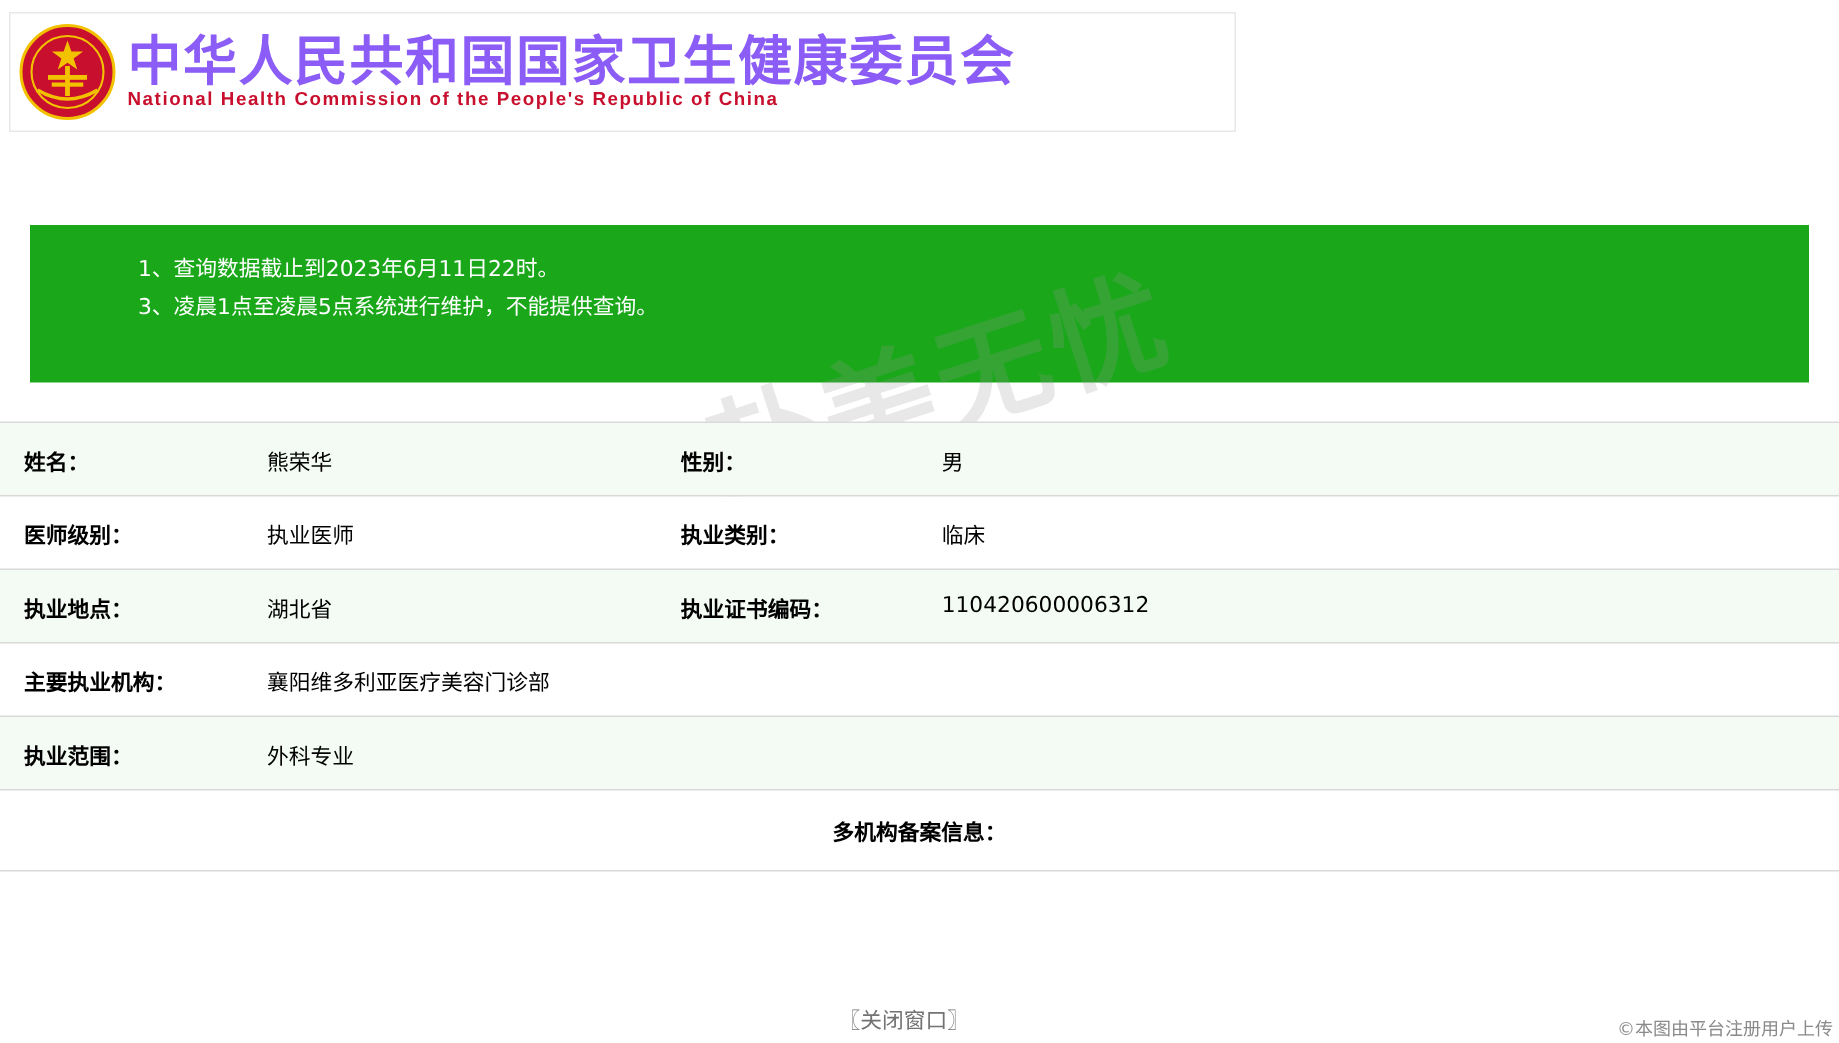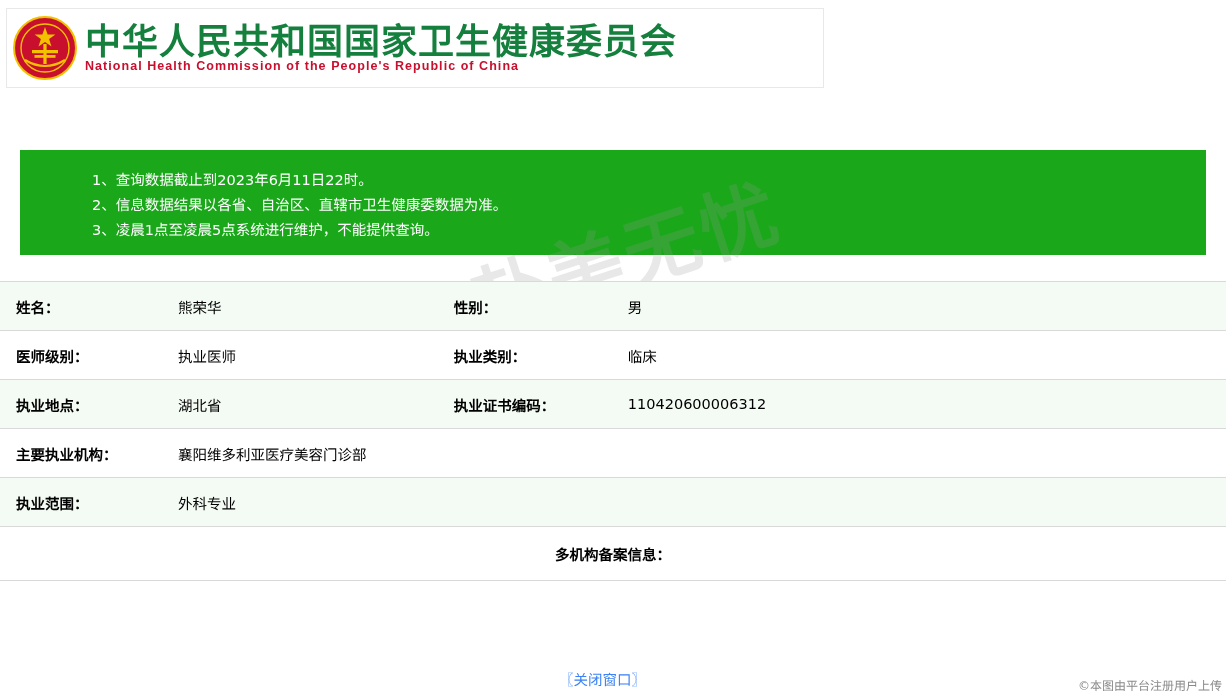--- a/index.html
+++ b/index.html
@@ -41,21 +41,21 @@
   .banner-text {
     display: flex;
     flex-direction: column;
     justify-content: center;
     line-height: 1;
   }
   .banner-cn {
     font-family: "DejaVu Sans", "Liberation Sans", sans-serif;
     font-size: 36px;
     font-weight: bold;
-    color: #15803d;
+    color: #8b5cf6;
     letter-spacing: 1px;
     white-space: nowrap;
   }
   .banner-en {
     margin-top: 0;
     font-family: "Liberation Sans", sans-serif;
     font-size: 12.5px;
     font-weight: bold;
     color: #c8102e;
     letter-spacing: 1.05px;
@@ -136,21 +136,21 @@
 
   
   .close-window {
     position: absolute;
     left: 0;
     top: 668px;
     width: 1205px;
     text-align: center;
     font-family: "DejaVu Sans", "Liberation Sans", sans-serif;
     font-size: 14.5px;
-    color: #3b82f6;
+    color: #737373;
   }
   .corner-note {
     position: absolute;
     right: 4px;
     bottom: 2px;
     font-family: "DejaVu Sans", "Liberation Sans", sans-serif;
     font-size: 12px;
     color: #8a8a8a;
     white-space: nowrap;
     margin-top: 12px;
@@ -172,21 +172,20 @@
     </svg>
   </div>
   <div class="banner-text">
     <div class="banner-cn">中华人民共和国国家卫生健康委员会</div>
     <div class="banner-en">National Health Commission of the People's Republic of China</div>
   </div>
 </div>
 
 <div class="notice">
   <div>1、查询数据截止到2023年6月11日22时。</div>
-  <div>2、信息数据结果以各省、自治区、直辖市卫生健康委数据为准。</div>
   <div>3、凌晨1点至凌晨5点系统进行维护，不能提供查询。</div>
 </div>
 
 <div class="watermark">赴美无忧</div>
 
 <table class="info-table">
   <tbody>
     <tr>
       <td class="label">姓名：</td>
       <td class="value">熊荣华</td>

